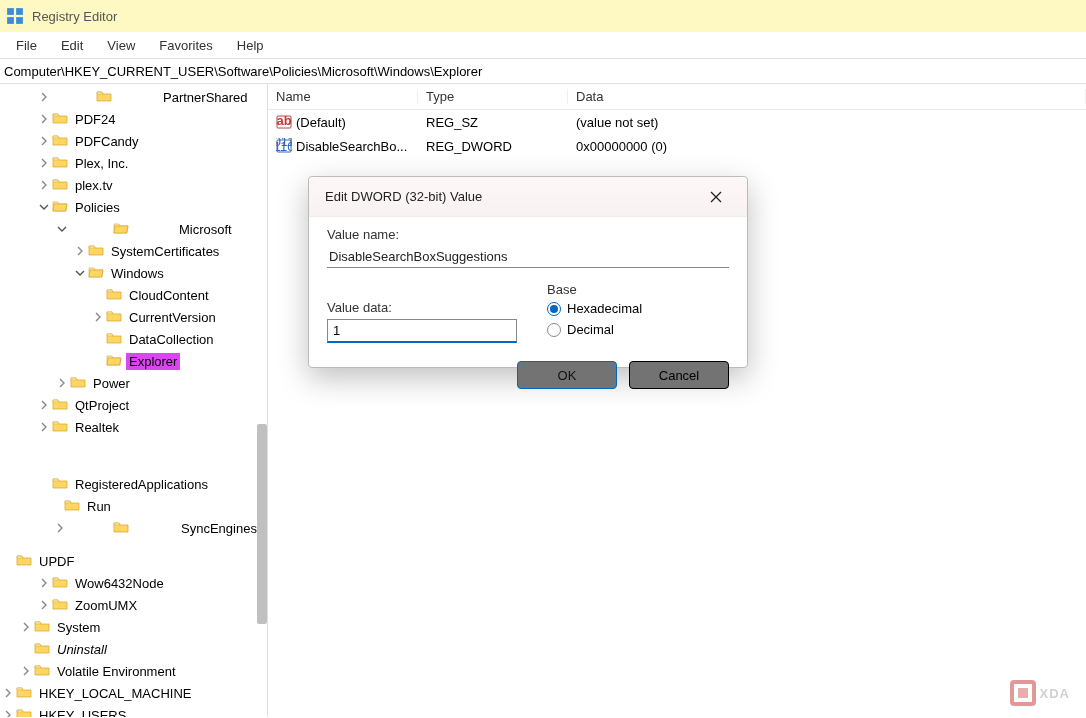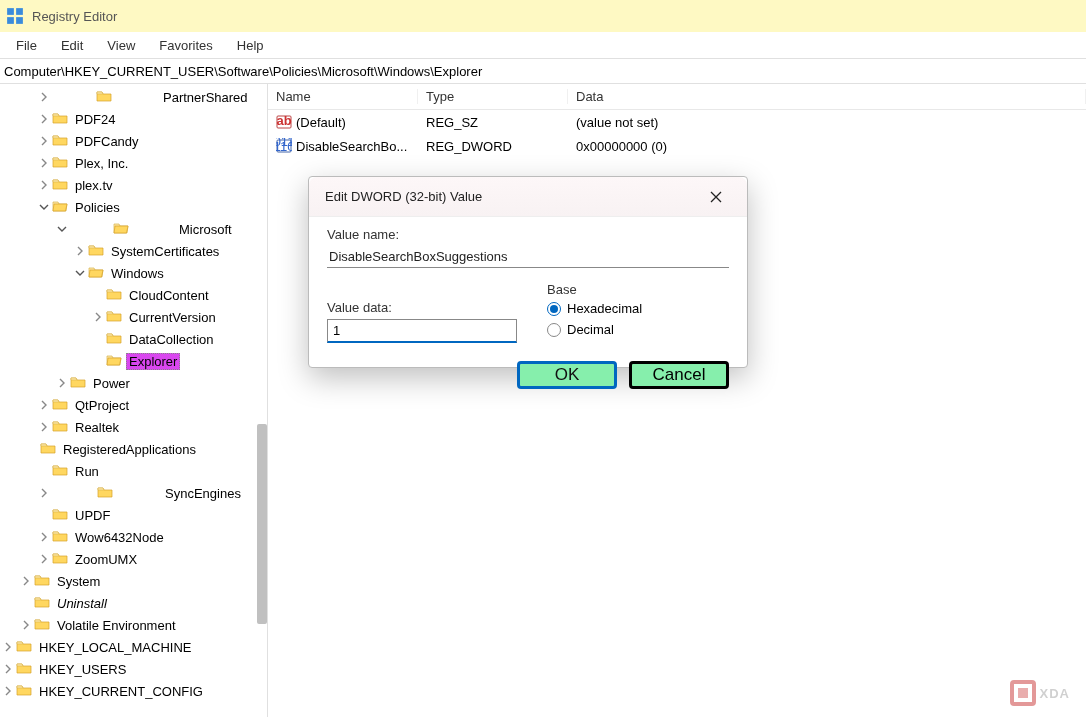--- a/index.html
+++ b/index.html
@@ -67,21 +67,21 @@
 .form-row { display: flex; gap: 30px; align-items: flex-end; }
 .val-col { width: 190px; }
 .val-input { width: 100%; border: 1px solid #888; border-bottom: 2px solid #0067c0; padding: 3px 5px; font-size: 13px; outline: none; }
 .base-col { flex: 1; }
 .radio-row { display: flex; align-items: center; gap: 6px; margin-bottom: 6px; cursor: default; }
 .radio-dot { width: 14px; height: 14px; border-radius: 50%; border: 1px solid #888; display:flex; align-items:center; justify-content:center; }
 .radio-dot.sel { border-color: #0067c0; }
 .radio-dot.sel::after { content:''; width: 8px; height: 8px; border-radius: 50%; background: #0067c0; }
 
 .dialog-buttons { display:flex; justify-content:flex-end; gap: 12px; padding: 8px 18px 14px; }
-.btn { min-width: 100px; height: 28px; border: 3px solid #000000; background: #86efac; border-radius: 4px; font-size: 17px; cursor: default; }
+.btn { min-width: 100px; height: 28px; border: 1px solid #000000; background: #737373; border-radius: 4px; font-size: 13px; cursor: default; }
 .btn.primary { border-color: #0067c0; color: #111; }
 
 .watermark { position:absolute; right: 16px; bottom: 12px; font-family: Arial Black, sans-serif; font-size: 28px; font-weight: 900; color: rgba(120,120,120,0.35); letter-spacing: 1px; display:flex; align-items:center; }
 .watermark .xq { width: 26px; height: 26px; border: 4px solid rgba(200,50,50,0.5); border-radius: 4px; margin-right: 4px; position: relative; }
 .watermark .xq::after { content:''; position:absolute; left:4px; top:4px; width:10px; height:10px; background: rgba(200,50,50,0.4); }
 
 </style>
 </head>
 <body>
 
@@ -284,49 +284,49 @@
           <svg width="10" height="10" viewBox="0 0 10 10">
             <path d="M3 1 L7 5 L3 9" fill="none" stroke="#888" stroke-width="1.4"></path>
           </svg>
         </div>
         <span><svg class="folder-icon" viewBox="0 0 16 14">
             <path d="M1 3 L6 3 L7 5 L15 5 L15 12 L1 12 Z" fill="#ffd760" stroke="#d6a029" stroke-width="0.7"></path>
             <path d="M1 3 L6 3 L7 5 L1 5 Z" fill="#ffe9a8" stroke="#d6b24c" stroke-width="0.6"></path>
           </svg></span>
         <span class="label">Realtek</span>
       </div>
-      <div class="tree-node" style="padding-left: 24px;">
+      <div class="tree-node" style="padding-left: 36px; margin-top: 35px;">
         <div class="tree-toggle empty"></div>
         <span><svg class="folder-icon" viewBox="0 0 16 14">
             <path d="M1 3 L6 3 L7 5 L15 5 L15 12 L1 12 Z" fill="#ffd760" stroke="#d6a029" stroke-width="0.7"></path>
             <path d="M1 3 L6 3 L7 5 L1 5 Z" fill="#ffe9a8" stroke="#d6b24c" stroke-width="0.6"></path>
           </svg></span>
         <span class="label">RegisteredApplications</span>
       </div>
-      <div class="tree-node" style="padding-left: 36px;">
+      <div class="tree-node" style="padding-left: 48px;">
         <div class="tree-toggle empty"></div>
         <span><svg class="folder-icon" viewBox="0 0 16 14">
             <path d="M1 3 L6 3 L7 5 L15 5 L15 12 L1 12 Z" fill="#ffd760" stroke="#d6a029" stroke-width="0.7"></path>
             <path d="M1 3 L6 3 L7 5 L1 5 Z" fill="#ffe9a8" stroke="#d6b24c" stroke-width="0.6"></path>
           </svg></span>
         <span class="label">Run</span>
       </div>
-      <div class="tree-node" style="padding-left: 36px; gap: 45px;">
+      <div class="tree-node" style="padding-left: 52px; gap: 45px;">
         <div class="tree-toggle">
           <svg width="10" height="10" viewBox="0 0 10 10">
             <path d="M3 1 L7 5 L3 9" fill="none" stroke="#888" stroke-width="1.4"></path>
           </svg>
         </div>
         <span><svg class="folder-icon" viewBox="0 0 16 14">
             <path d="M1 3 L6 3 L7 5 L15 5 L15 12 L1 12 Z" fill="#ffd760" stroke="#d6a029" stroke-width="0.7"></path>
             <path d="M1 3 L6 3 L7 5 L1 5 Z" fill="#ffe9a8" stroke="#d6b24c" stroke-width="0.6"></path>
           </svg></span>
         <span class="label">SyncEngines</span>
       </div>
-      <div class="tree-node" style="padding-left: 36px;">
+      <div class="tree-node" style=" margin-top: 11px;">
         <div class="tree-toggle empty"></div>
         <span><svg class="folder-icon" viewBox="0 0 16 14">
             <path d="M1 3 L6 3 L7 5 L15 5 L15 12 L1 12 Z" fill="#ffd760" stroke="#d6a029" stroke-width="0.7"></path>
             <path d="M1 3 L6 3 L7 5 L1 5 Z" fill="#ffe9a8" stroke="#d6b24c" stroke-width="0.6"></path>
           </svg></span>
         <span class="label">UPDF</span>
       </div>
       <div class="tree-node" style="padding-left: 36px;">
         <div class="tree-toggle">
           <svg width="10" height="10" viewBox="0 0 10 10">

